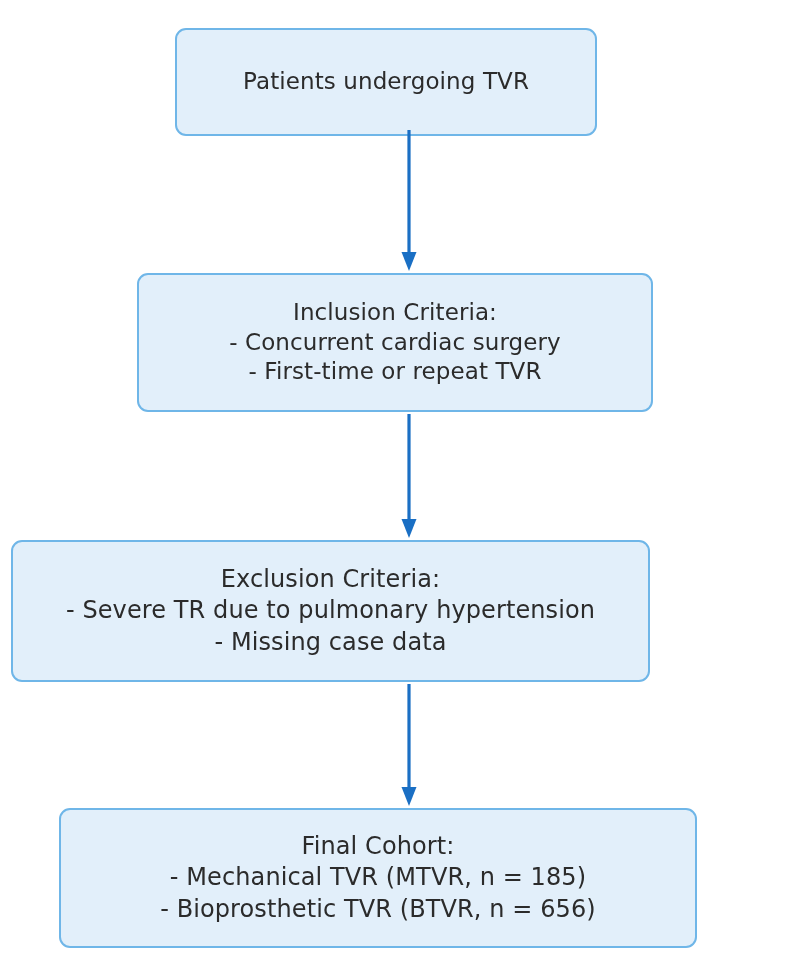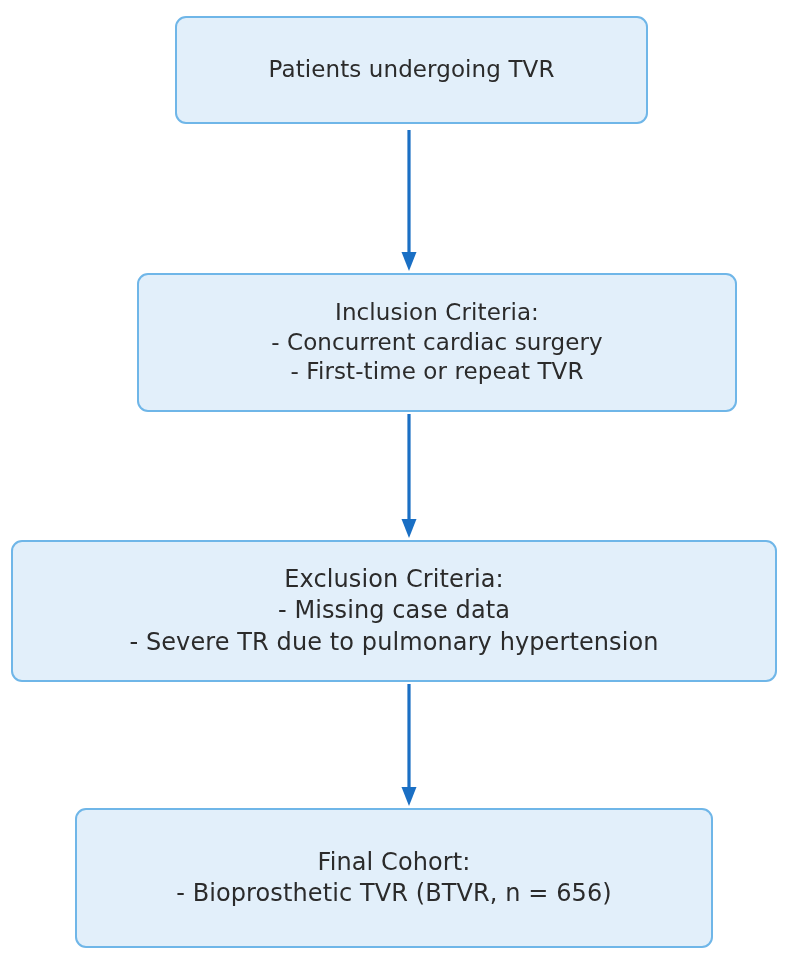--- a/index.html
+++ b/index.html
@@ -31,24 +31,24 @@
     text-align: center;
   }
   .node .line {
     display: block;
     white-space: nowrap;
     line-height: 1.30;
     font-size: 23px;
     letter-spacing: 0.1px;
   }
   
-  #node-0 { left: 175px; top: 16px;  width: 473px; height: 108px; }
-  #node-1 { left: 137px; top: 273px; width: 600px; height: 139px; }
-  #node-2 { left: 11px;  top: 540px; width: 766px; height: 142px; }
-  #node-3 { left: 75px;  top: 808px; width: 638px; height: 140px; }
+  #node-0 { left: 175px; top: 28px;  width: 422px; height: 108px; }
+  #node-1 { left: 137px; top: 273px; width: 516px; height: 139px; }
+  #node-2 { left: 11px;  top: 540px; width: 639px; height: 142px; }
+  #node-3 { left: 59px;  top: 808px; width: 638px; height: 140px; }
 
   #node-2 .line { font-size: 24px; }
   #node-3 .line { font-size: 24px; }
 
   .edge {
     position: absolute;
     pointer-events: none;
   }
   .edge svg { display: block; overflow: visible; }
 </style>
@@ -76,29 +76,30 @@
 
   <div class="edge" id="edge-1" style="left:394px; top:412px;">
     <svg width="30" height="128" viewBox="0 0 30 128">
       <line x1="15" y1="2" x2="15" y2="111" stroke="#1a6fc4" stroke-width="3.2"></line>
       <polygon points="15,126 7.5,107 22.5,107" fill="#1a6fc4"></polygon>
     </svg>
   </div>
 
   <div class="node" id="node-2">
     <span class="line">Exclusion Criteria:</span>
+    <span class="line">- Severe TR due to pulmonary hypertension</span>
     <span class="line">- Missing case data</span>
-    <span class="line">- Severe TR due to pulmonary hypertension</span>
   </div>
 
   <div class="edge" id="edge-2" style="left:394px; top:682px;">
     <svg width="30" height="126" viewBox="0 0 30 126">
       <line x1="15" y1="2" x2="15" y2="109" stroke="#1a6fc4" stroke-width="3.2"></line>
       <polygon points="15,124 7.5,105 22.5,105" fill="#1a6fc4"></polygon>
     </svg>
   </div>
 
   <div class="node" id="node-3">
     <span class="line">Final Cohort:</span>
+    <span class="line">- Mechanical TVR (MTVR, n = 185)</span>
     <span class="line">- Bioprosthetic TVR (BTVR, n = 656)</span>
   </div>
 
 </div>
 
 </body></html>

